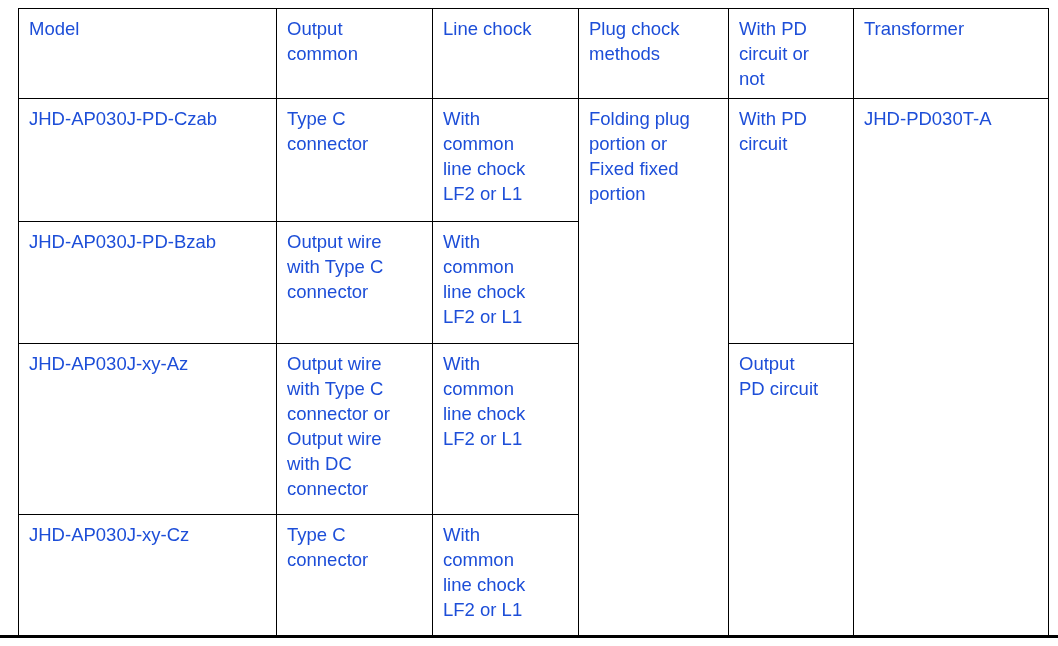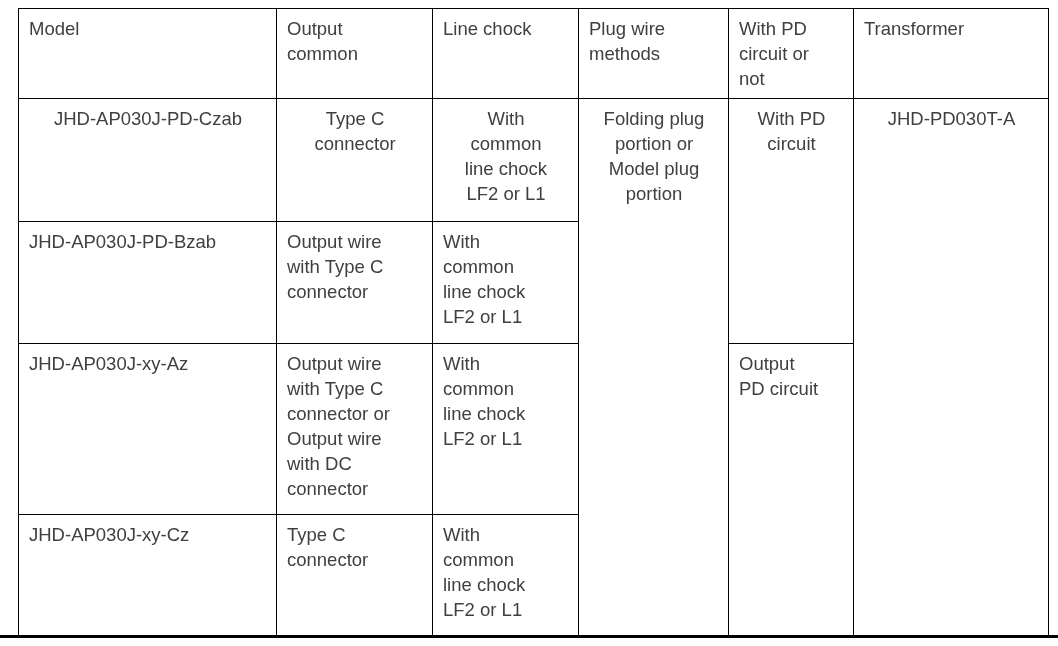--- a/index.html
+++ b/index.html
@@ -33,38 +33,38 @@
     background: #ffffff;
   }
 
   .spec-table td {
     border: 1px solid #000000;
     vertical-align: top;
     padding: 7px 9px 7px 10px;
     font-size: 18.5px;
     line-height: 25px;
     font-family: "Liberation Sans", sans-serif;
-    color: #404040;
+    color: #1d4ed8;
     font-weight: 400;
     white-space: pre-line;
     word-break: normal;
     overflow-wrap: break-word;
   }
 
   
   .col-model       { width: 258px; }
   .col-output      { width: 156px; }
   .col-chock       { width: 146px; }
   .col-plug        { width: 150px; }
   .col-pd          { width: 125px; }
   .col-transformer { width: 195px; }
 
   
   .row-head td { height: 74px; }
-  .row-1 td    { height: 108px; text-align: center; }
+  .row-1 td    { height: 108px; }
   .row-2 td    { height: 107px; }
   .row-3 td    { height: 156px; }
   .row-4 td    { height: 107px; }
 
   
   .page-rule {
     position: absolute;
     left: 0;
     top: 635px;
     width: 1058px;
@@ -86,39 +86,39 @@
       <col class="col-pd">
       <col class="col-transformer">
     </colgroup>
     <tbody>
 
       <tr class="row-head">
         <td>Model</td>
         <td>Output
 common</td>
         <td>Line chock</td>
-        <td>Plug wire
+        <td>Plug chock
 methods</td>
         <td>With PD
 circuit or
 not</td>
         <td>Transformer</td>
       </tr>
 
       <tr class="row-1">
         <td>JHD-AP030J-PD-Czab</td>
         <td>Type C
 connector</td>
         <td>With
 common
 line chock
 LF2 or L1</td>
         <td rowspan="4">Folding plug
 portion or
-Model plug
+Fixed fixed
 portion</td>
         <td rowspan="2">With PD
 circuit</td>
         <td rowspan="4">JHD-PD030T-A</td>
       </tr>
 
       <tr class="row-2">
         <td>JHD-AP030J-PD-Bzab</td>
         <td>Output wire
 with Type C

